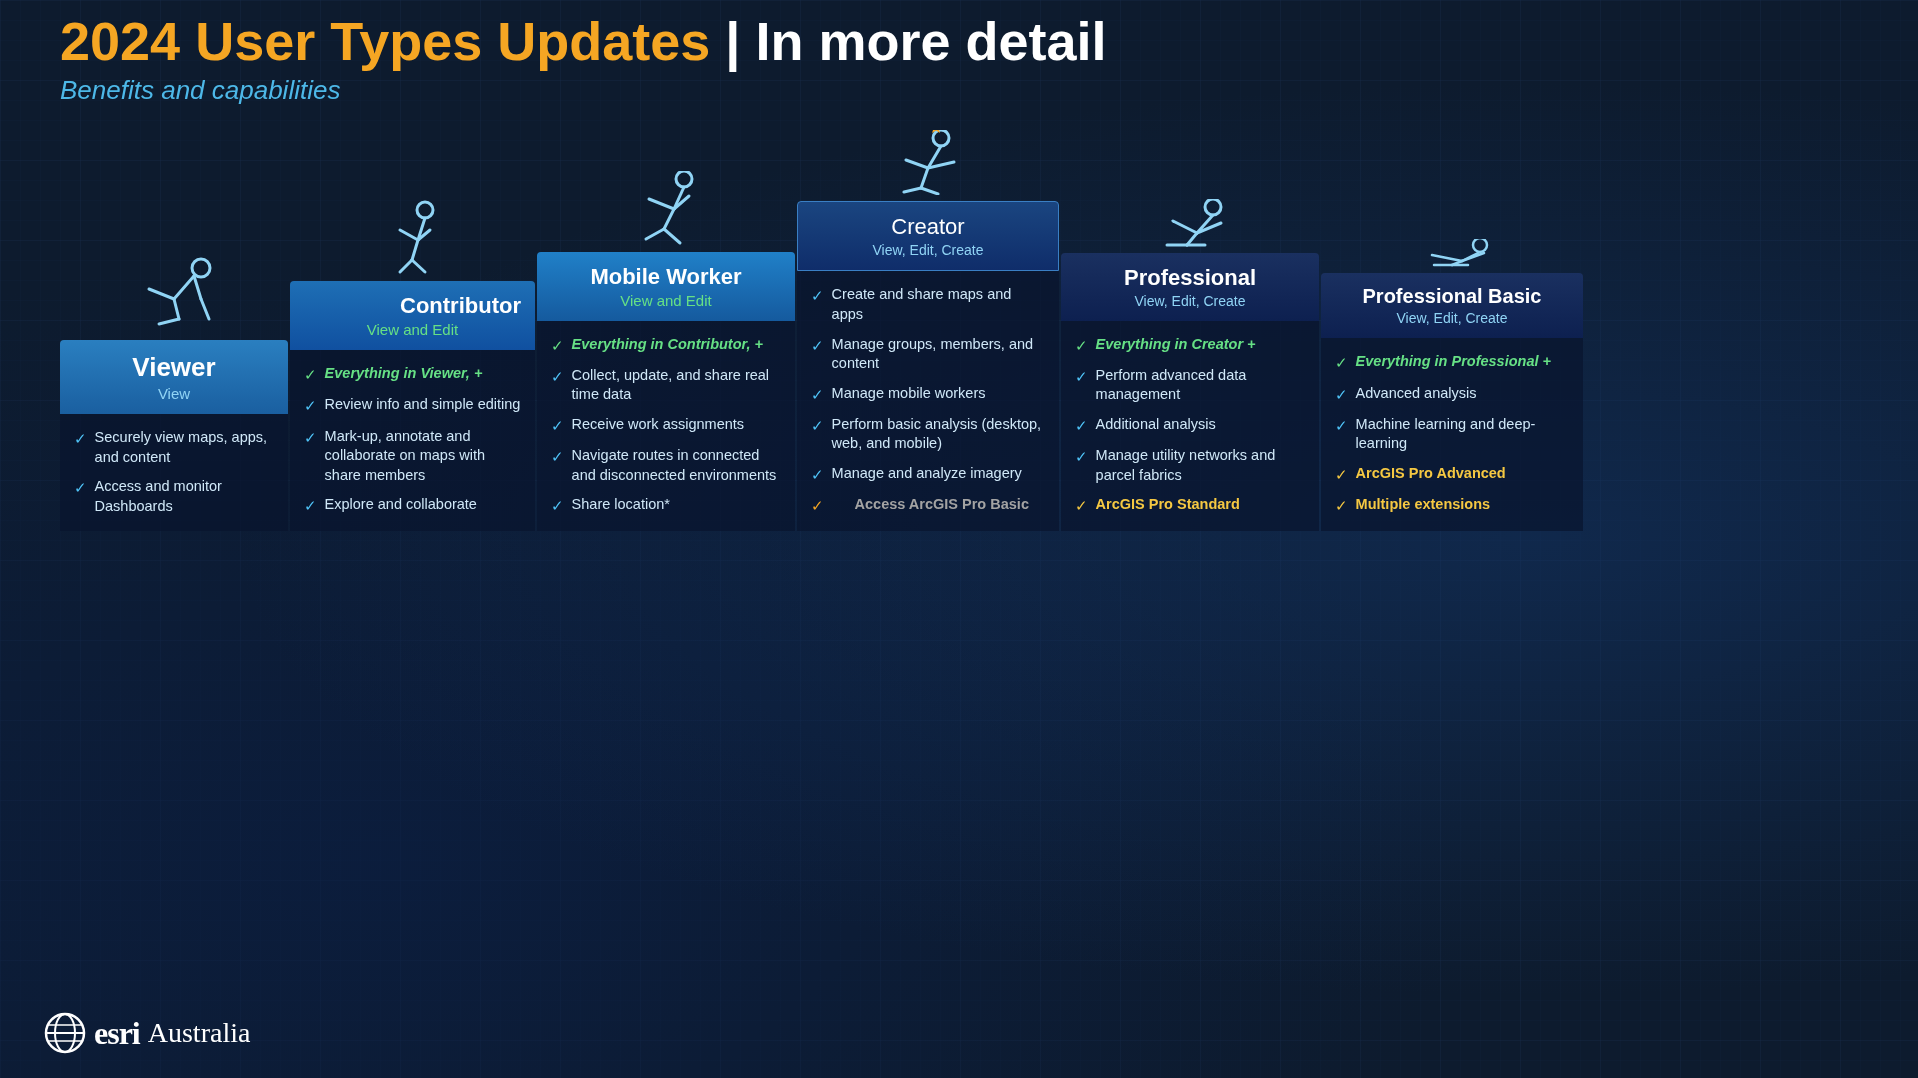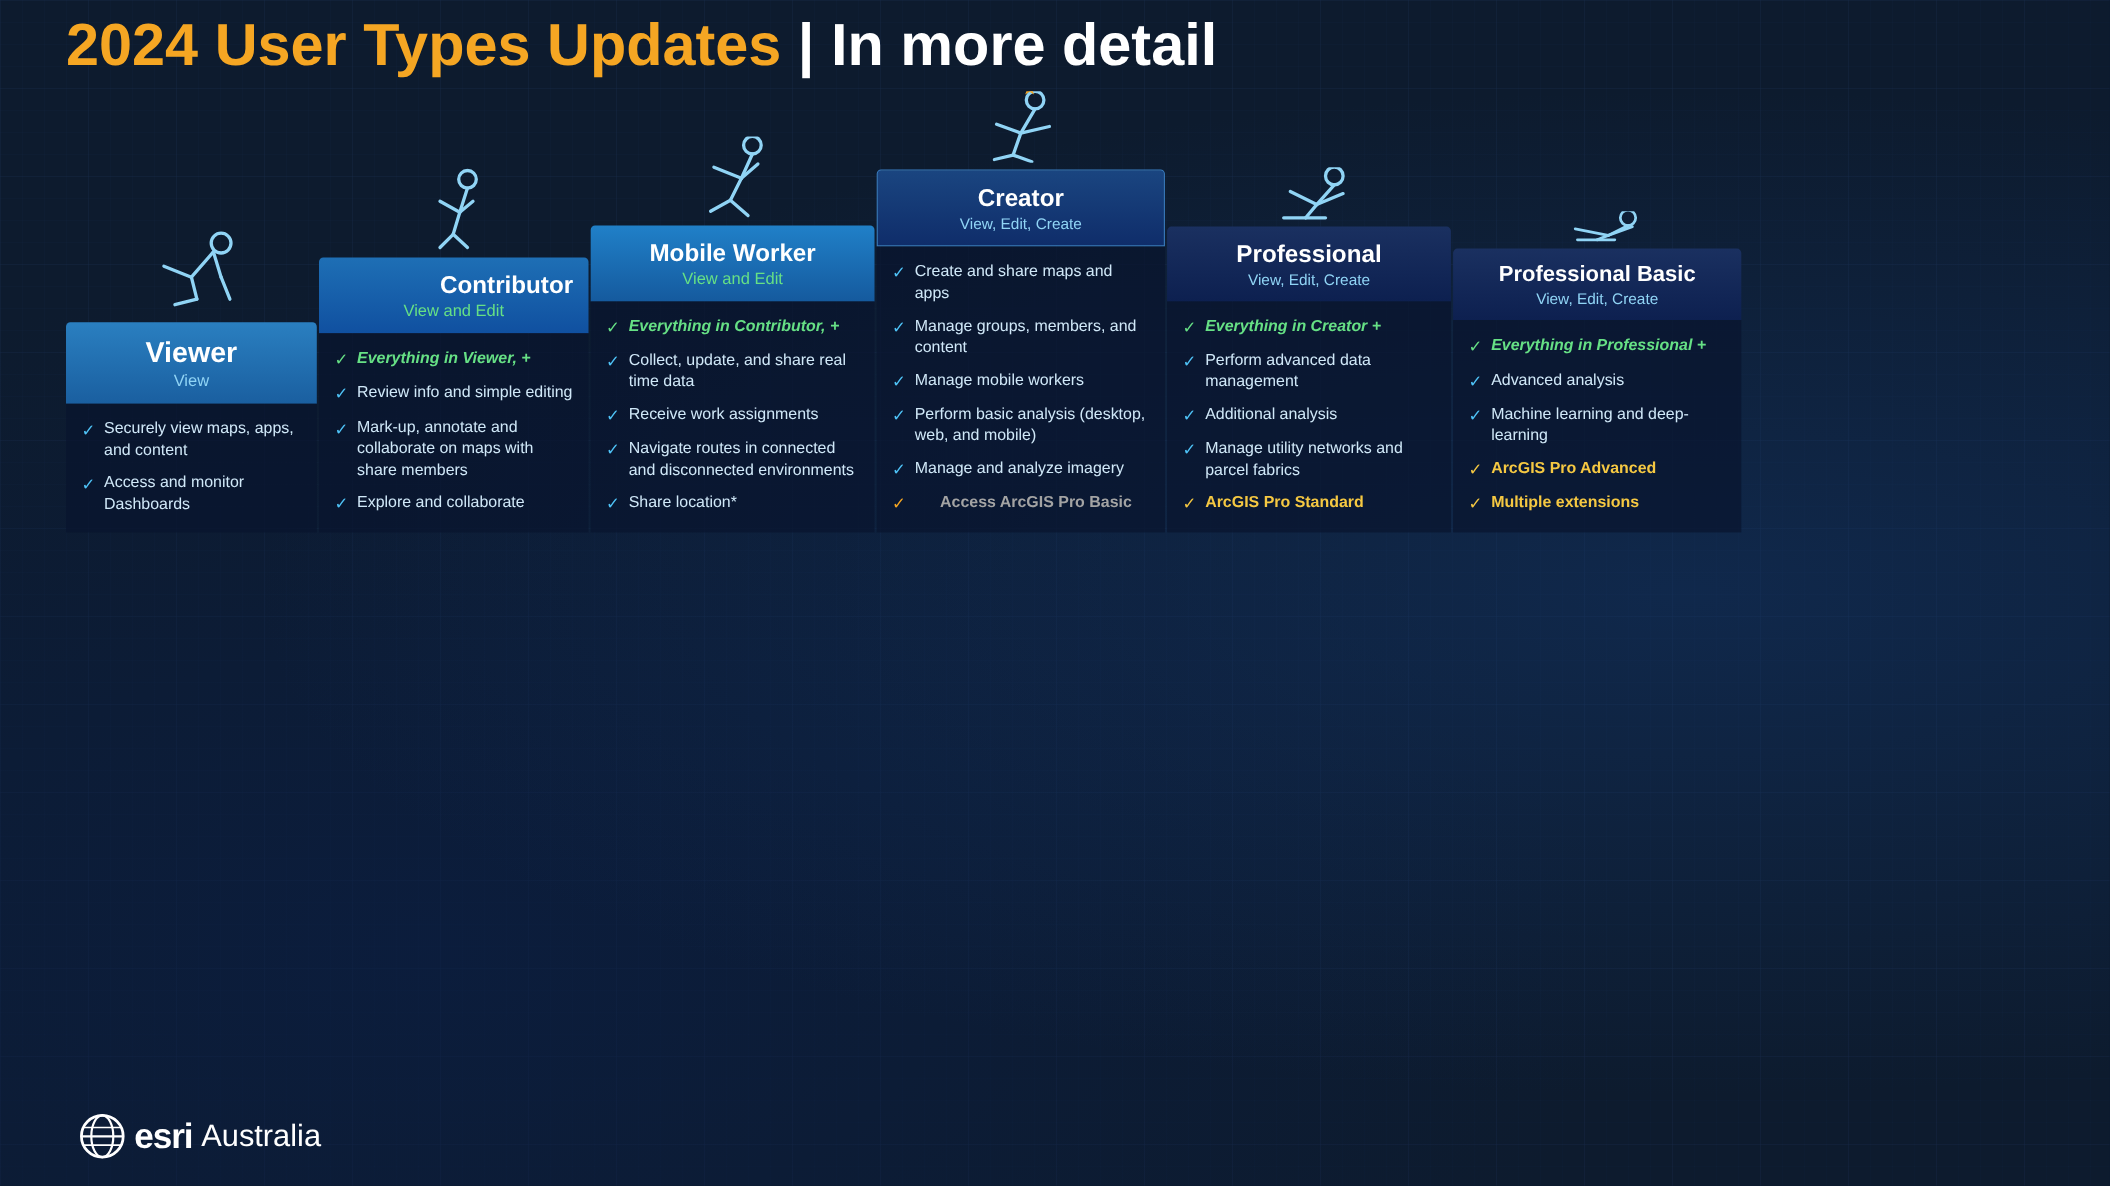--- a/index.html
+++ b/index.html
@@ -143,24 +143,25 @@
 
     .col-block {
       display: flex;
       flex-direction: column;
     }
 
     
     .footer {
       position: absolute;
       bottom: 24px;
-      left: 72px;
+      left: 44px;
       display: flex;
       align-items: center;
       gap: 12px;
+      font-family: Liberation Serif, serif;
     }
 
     .esri-logo {
       display: flex;
       align-items: center;
       gap: 8px;
     }
 
     .esri-globe {
       width: 42px;
@@ -191,20 +192,21 @@
 
 <div class="bg-map"></div>
 <div class="bg-overlay"></div>
 
 <div class="content">
 
   <div class="header">
     <div class="title">
       <span class="orange">2024 User Types Updates</span><span> | In more detail</span>
     </div>
+    <div class="subtitle">Benefits and capabilities</div>
   </div>
 
   <div class="columns-container">
 
     <div class="col-block" style="width:228px;">
       <div class="icon-area" style="height:130px;">
         <svg width="90" height="80" viewBox="0 0 90 80">
 
           <circle cx="72" cy="14" r="9" fill="none" stroke="#90d4f5" stroke-width="3"></circle>
           <line x1="65" y1="22" x2="45" y2="45" stroke="#90d4f5" stroke-width="3" stroke-linecap="round"></line>
@@ -315,21 +317,21 @@
           <polygon points="55,0 56.5,4 61,4 57.5,6.5 59,11 55,8.5 51,11 52.5,6.5 49,4 53.5,4" fill="#f5a623" transform="translate(-5,-8)"></polygon>
           <line x1="55" y1="16" x2="42" y2="38" stroke="#90d4f5" stroke-width="3" stroke-linecap="round"></line>
           <line x1="42" y1="38" x2="20" y2="30" stroke="#90d4f5" stroke-width="3" stroke-linecap="round"></line>
           <line x1="42" y1="38" x2="68" y2="32" stroke="#90d4f5" stroke-width="3" stroke-linecap="round"></line>
           <line x1="42" y1="38" x2="35" y2="58" stroke="#90d4f5" stroke-width="3" stroke-linecap="round"></line>
           <line x1="35" y1="58" x2="18" y2="62" stroke="#90d4f5" stroke-width="3" stroke-linecap="round"></line>
           <line x1="35" y1="58" x2="52" y2="64" stroke="#90d4f5" stroke-width="3" stroke-linecap="round"></line>
         </svg>
       </div>
       <div class="col-header" style="background: linear-gradient(180deg, #1a4580 0%, #0f2d6a 100%); border-radius:4px 4px 0 0; padding:12px 14px; text-align:center; border: 1px solid #3a7fc4;">
-        <div class="user-type" style="font-size:22px;font-weight:700;color:white;">Creator</div>
+        <div class="user-type" style="font-size:22px;font-weight:400;color:white;">Creator</div>
         <div class="user-mode" style="font-size:14px;color:#90d4f5;">View, Edit, Create</div>
       </div>
       <ul class="feature-list" style="height:380px;">
         <li>
             <span class="check">✓</span>
             <span>Create and share maps and apps</span>
           </li>
         <li>
             <span class="check">✓</span>
             <span>Manage groups, members, and content</span>

